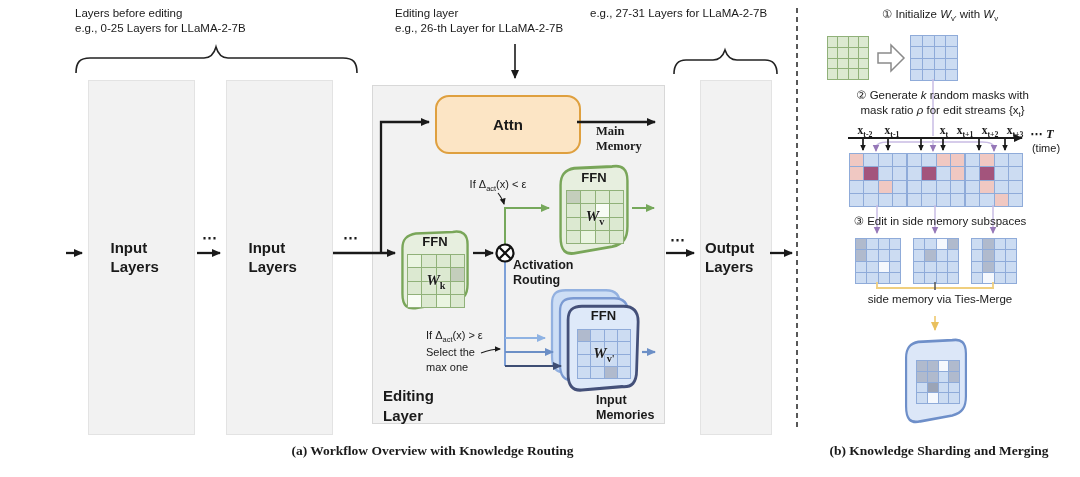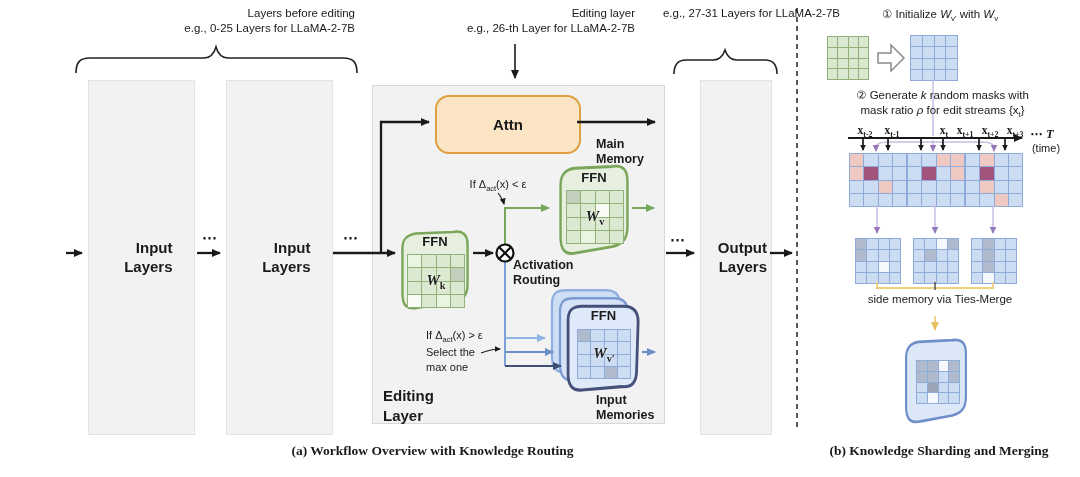--- a/index.html
+++ b/index.html
@@ -1,28 +1,28 @@
 <!DOCTYPE html>
 <html><head>
 <meta charset="utf-8">
 <style>
   html,body{margin:0;padding:0;background:#fff;}
   #stage{position:relative;width:1080px;height:477px;background:#fff;
          font-family:"Liberation Sans",sans-serif;color:#1a1a1a;overflow:hidden;}
   .gbox{position:absolute;background:#f2f2f2;border:1px solid #e3e3e3;
         display:flex;align-items:center;justify-content:center;z-index:1;}
-  .gbox span{display:block;width:62px;text-align:right;font-weight:bold;font-size:15px;line-height:1.25;}
+  .gbox span{display:block;width:62px;text-align:left;font-weight:bold;font-size:15px;line-height:1.25;}
   .ebox{position:absolute;background:#f2f2f2;border:1px solid #d8d8d8;z-index:0;}
   .databox{position:absolute;background:#fff;border:2.5px solid #111;border-radius:10px;
            display:flex;align-items:center;justify-content:center;
            font-weight:bold;font-size:13px;z-index:2;white-space:nowrap;}
   .databox i{font-family:"Liberation Serif",serif;font-weight:bold;}
   .attn{position:absolute;background:#fce5c5;border:2.5px solid #dfa03f;border-radius:14px;
         display:flex;align-items:center;justify-content:center;font-weight:bold;font-size:15px;z-index:2;}
-  .ann{position:absolute;text-align:right;font-size:11.5px;line-height:1.3;z-index:6;}
+  .ann{position:absolute;text-align:left;font-size:11.5px;line-height:1.3;z-index:6;}
   .cap{position:absolute;text-align:center;font-family:"Liberation Serif",serif;
        font-weight:bold;font-size:13.5px;z-index:6;}
   .dots{position:absolute;font-weight:bold;font-size:15px;text-align:center;z-index:6;letter-spacing:1px;}
   .ffn{position:absolute;z-index:2;}
   .blob{position:absolute;left:0;top:0;width:100%;height:100%;}
   .ffn-t{position:absolute;left:0;width:100%;text-align:center;font-weight:bold;font-size:13px;z-index:3;}
   .mgrid{position:absolute;display:grid;grid-template-columns:repeat(4,1fr);
          grid-template-rows:repeat(4,1fr);gap:1px;border-style:solid;border-width:1px;z-index:2;}
   .wlabel{position:absolute;left:50%;top:50%;transform:translate(-50%,-50%);
           font-family:"Liberation Serif",serif;font-weight:bold;font-size:15px;z-index:3;
@@ -422,38 +422,39 @@
     <div>e.g., 26-th Layer for LLaMA-2-7B</div>
   </div>
   <div class="ann" style="left:590px;top:6px;width:250px;">
     <div>e.g., 27-31 Layers for LLaMA-2-7B</div>
   </div>
 
   <div class="dots" style="left:197px;top:229px;width:26px;">⋯</div>
   <div class="dots" style="left:338px;top:229px;width:26px;">⋯</div>
   <div class="dots" style="left:665px;top:231px;width:26px;">⋯</div>
 
-  <div class="boldlabel" style="left:596px;top:137px;width:64px;">Main Memory</div>
+  <div class="boldlabel" style="left:596px;top:124px;width:64px;font-family:Liberation Serif, serif;">Main Memory</div>
   <div class="boldlabel" style="left:513px;top:258px;width:80px;">Activation Routing</div>
 
   <div class="blabel" style="left:452px;top:177px;width:92px;text-align:center;">If Δ<sub>act</sub>(x) &lt; ε</div>
   <div class="blabel" style="left:426px;top:328px;width:78px;">
     <div>If Δ<sub>act</sub>(x) &gt; ε</div>
     <div>Select the</div>
     <div>max one</div>
   </div>
 
   <div class="boldlabel" style="left:383px;top:386px;width:70px;font-size:15px;line-height:1.3;">Editing Layer</div>
   <div class="boldlabel" style="left:596px;top:393px;width:80px;">Input Memories</div>
 
   <div class="bstep" style="left:815px;top:7px;width:250px;">① Initialize <i>W</i><sub>v'</sub> with <i>W</i><sub>v</sub></div>
   <div class="bstep" style="left:815px;top:88px;width:255px;">
     <div>② Generate <i>k</i> random masks with</div>
     <div>mask ratio <i>ρ</i> for edit streams {x<sub>t</sub>}</div>
   </div>
+  <div class="bstep" style="left:810px;top:214px;width:260px;">③ Edit in side memory subspaces</div>
   <div class="bstep" style="left:815px;top:292px;width:250px;">
     <div>side memory via Ties-Merge</div>
   </div>
 
   <div class="tlabel" style="left:851px;top:124px;width:28px;">x<sub>t-2</sub></div>
   <div class="tlabel" style="left:877px;top:124px;width:30px;">x<sub>t-1</sub></div>
   <div class="tlabel" style="left:933px;top:124px;width:22px;">x<sub>t</sub></div>
   <div class="tlabel" style="left:950px;top:124px;width:30px;">x<sub>t+1</sub></div>
   <div class="tlabel" style="left:975px;top:124px;width:30px;">x<sub>t+2</sub></div>
   <div class="tlabel" style="left:1000px;top:124px;width:30px;">x<sub>t+3</sub></div>

